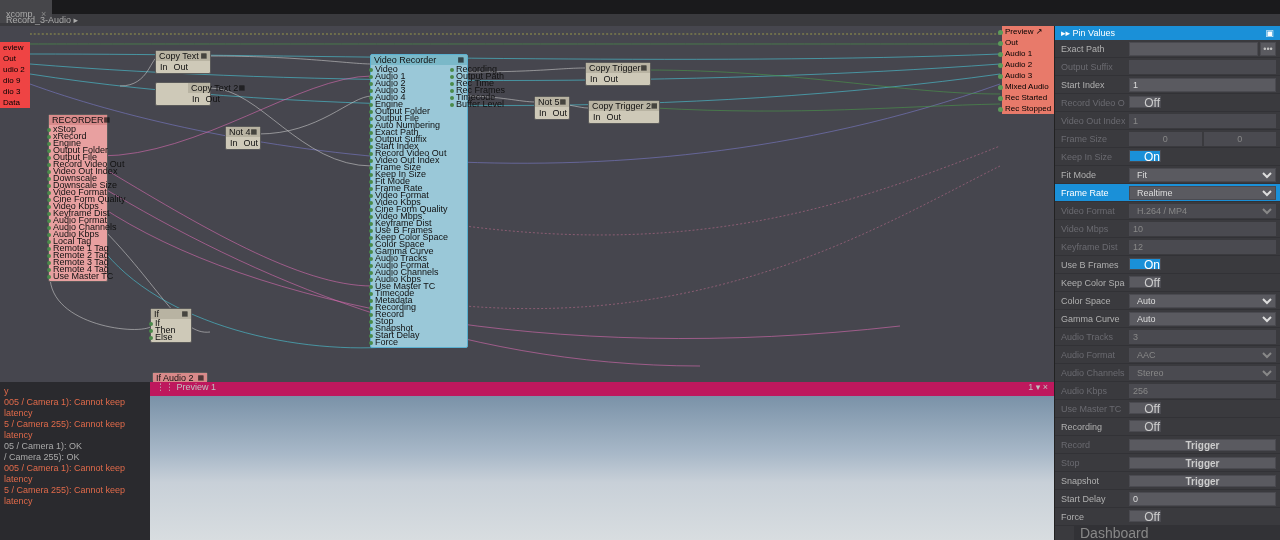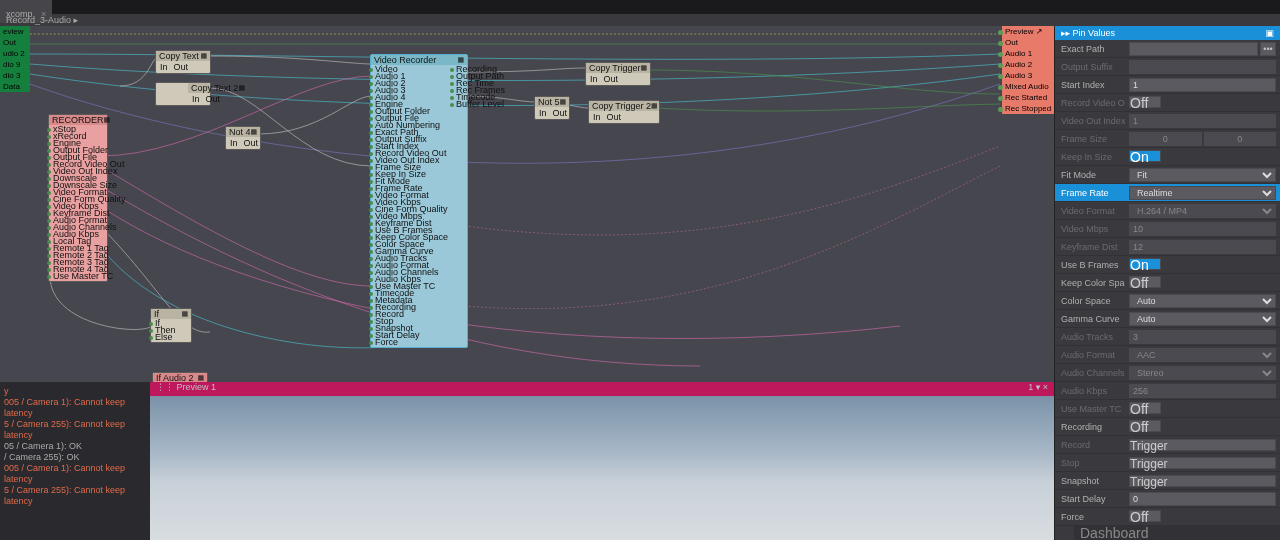--- a/index.html
+++ b/index.html
@@ -22,21 +22,21 @@
 
 .graph-top { position:absolute; top:0; left:0; right:0; height:356px; }
 .graph-bottom { position:absolute; left:0; right:0; top:356px; bottom:0; display:flex; }
 .logcol { width:150px; background:#2a2a2e; padding:4px; font-size:8px; line-height:11px; color:#aaa; overflow:hidden; }
 .logcol .err { color:#e06a4a; }
 .previewcol { flex:1; background:#2a2a2e; display:flex; flex-direction:column; }
 .previewhdr { height:14px; background:#be185d; display:flex; padding:0 6px; font-size:9px; justify-content:space-between; }
 .previewimg { flex:1; background:linear-gradient(to bottom,#7a92a8 0%,#a8b8c8 40%,#c8d0d8 60%,#d8dde0 100%); }
 
 
-.iol { position:absolute; left:0; top:0; width:30px; background:#15803d; }
+.iol { position:absolute; left:0; top:16px; width:30px; background:#ef4444; }
 .ior { position:absolute; right:0; top:0; width:52px; background:#e87a6a; }
 .iol div,.ior div { padding:1px 3px; font-size:8px; color:#000; white-space:nowrap; position:relative; }
 .ior div::before { content:''; position:absolute; left:-4px; top:4px; width:5px; height:5px; border-radius:50%; background:#5a9a5a; }
 
 
 .node { position:absolute; background:#cec9b8; border:1px solid #5a5a5a; border-radius:2px; font-size:7px; color:#111; }
 .node .hdr { background:#b8b3a2; padding:0 3px; height:10px; line-height:10px; font-size:8px; display:flex; justify-content:space-between; white-space:nowrap; }
 .node .hdr .ic { font-size:7px; }
 .node .body { padding:1px 4px; }
 .node .row { height:7px; line-height:7px; white-space:nowrap; position:relative; }
@@ -57,25 +57,25 @@
 .rp-title { height:14px; background:#1a90d8; color:#fff; padding:0 6px; display:flex; align-items:center; font-size:10px; justify-content:space-between; }
 .rp-body { flex:1; overflow-y:auto; }
 .rp-row { display:flex; height:18px; align-items:center; border-bottom:1px solid #323236; }
 .rp-row.sel { background:#1a90d8; color:#fff; }
 .rp-row.dim .lbl { color:#6a6a70; }
 .rp-row .lbl { width:70px; padding-left:6px; font-size:9px; color:#b0b0b0; white-space:nowrap; overflow:hidden; }
 .rp-row.sel .lbl { color:#fff; }
 .rp-row .val { flex:1; padding:0 4px; }
 .rp-row .val input, .rp-row .val select { width:100%; background:#5a5a60; border:1px solid #4a4a50; color:#ddd; height:14px; font-size:9px; padding:0 3px; }
 .rp-row.dim .val input, .rp-row.dim .val select { background:#4a4a50; color:#888; }
-.rp-row .val .toggle { display:inline-block; width:32px; height:12px; background:#5a5a60; text-align:left; line-height:12px; font-size:14px; border:1px solid #4a4a50; color:#ccc; }
+.rp-row .val .toggle { display:inline-block; width:32px; height:12px; background:#5a5a60; text-align:right; line-height:12px; font-size:12px; border:1px solid #4a4a50; color:#ccc; }
 .rp-row .val .toggle.on { background:#1a90d8; color:#fff; }
 .rp-row .val .twonum { display:flex; gap:2px; }
 .rp-row .val .twonum input { text-align:center; }
-.rp-row .val .btn { width:100%; height:12px; background:#5a5a60; border:1px solid #4a4a50; text-align:left; line-height:12px; font-size:12px; color:#ccc; }
+.rp-row .val .btn { width:100%; height:12px; background:#5a5a60; border:1px solid #4a4a50; text-align:center; line-height:12px; font-size:10px; color:#ccc;font-weight:bold; }
 .rp-row .val .dots { width:18px; text-align:center; background:#5a5a60; border:1px solid #4a4a50; height:14px; line-height:12px; margin-left:2px; }
 .rp-row .val.withdots { display:flex; }
 .rp-foot { height:14px; background:#323236; color:#888; padding:0 6px; line-height:14px; font-size:14px;margin-left:19px; }
 </style>
 </head>
 <body>
 
 <div class="tabs">
   <div class="tab active">
     <span>xcomp</span>

